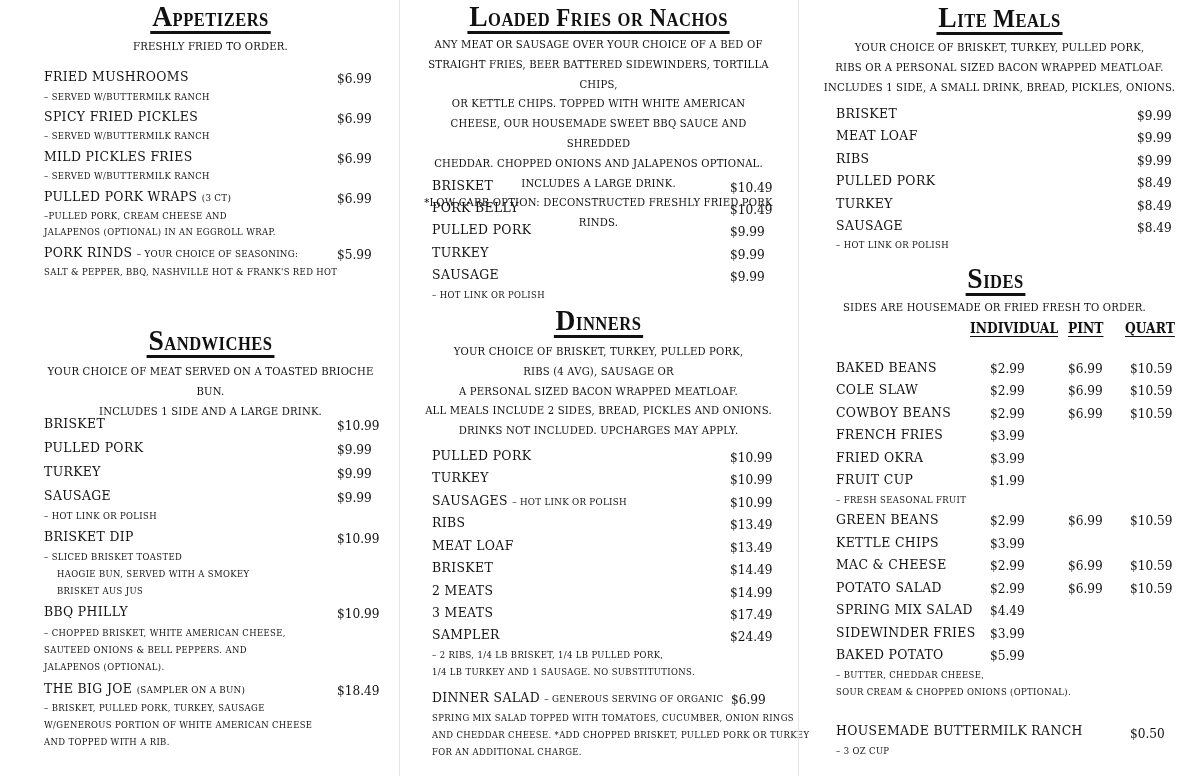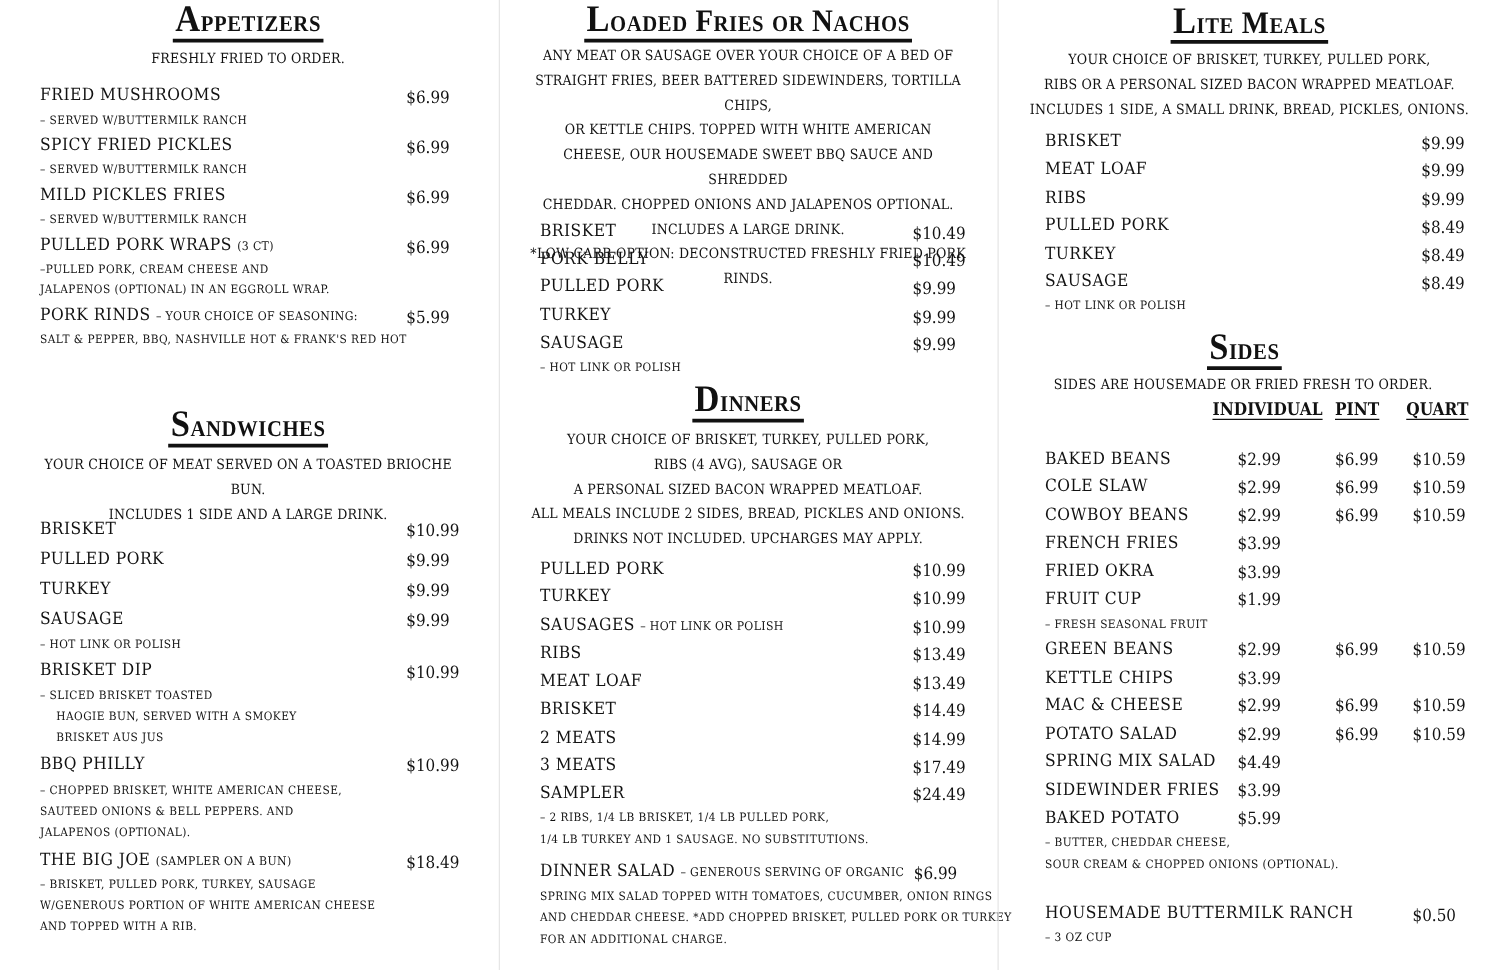--- a/index.html
+++ b/index.html
@@ -6,21 +6,21 @@
   html, body { width: 1200px; height: 776px; background: #ffffff; overflow: hidden; }
   body {
     font-family: "Liberation Serif", "DejaVu Serif", serif;
     color: #111111;
     position: relative;
   }
   .menu { position: relative; width: 1200px; height: 776px; }
   .col {
     position: absolute; top: 0; height: 776px;
   }
-  .col-1 { left: 0; width: 397px; }
+  .col-1 { left: 12px; width: 397px; }
   .col-2 { left: 399px; width: 398px; border-left: 1px solid #e6e6e6; }
   .col-3 { left: 798px; width: 402px; border-left: 1px solid #e6e6e6; }
 
   
   .sec-title {
     position: absolute;
     left: 0; right: 0;
     text-align: center;
     font-family: "Liberation Serif", "DejaVu Serif", serif;
     font-weight: bold;

